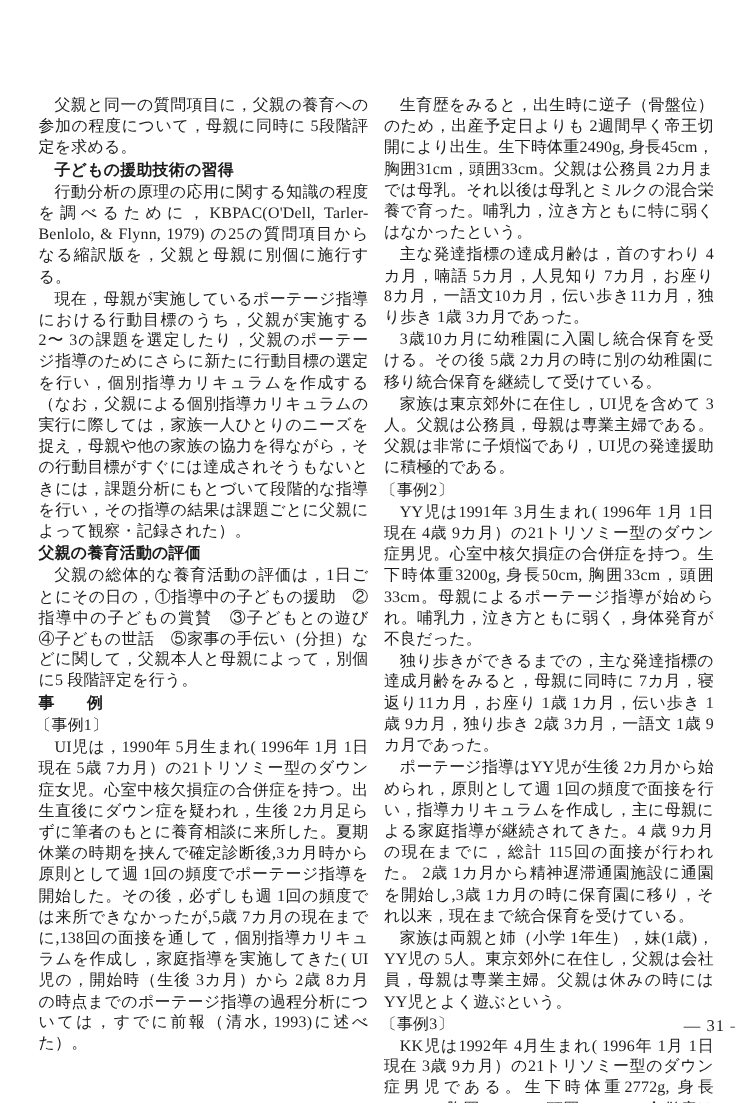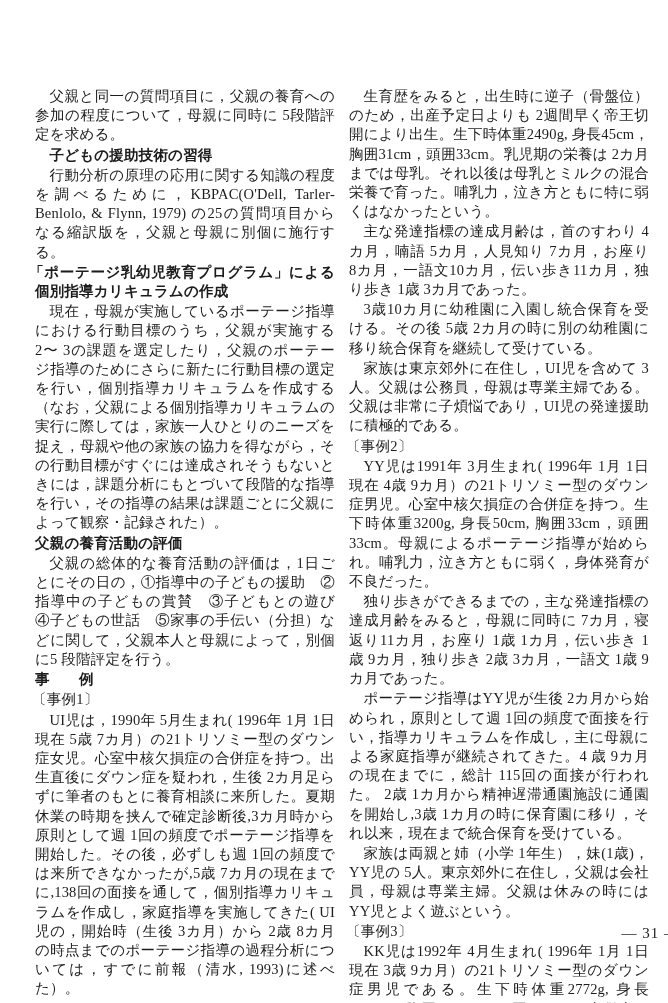--- a/index.html
+++ b/index.html
@@ -58,30 +58,29 @@
 </style>
 </head>
 <body>
 
 <div class="page">
   <div class="columns">
     <div class="column">
         <div class="block p">父親と同一の質問項目に，父親の養育への参加の程度について，母親に同時に 5段階評定を求める。</div>
         <div class="block h1">子どもの援助技術の習得</div>
         <div class="block p">行動分析の原理の応用に関する知識の程度を調べるために，KBPAC(O'Dell, Tarler-Benlolo, &amp; Flynn, 1979) の25の質問項目からなる縮訳版を，父親と母親に別個に施行する。</div>
-        <div class="block hq">「ポーテージ乳幼児教育プログラム」による個別指導カリキュラムの作成</div>
         <div class="block p">現在，母親が実施しているポーテージ指導における行動目標のうち，父親が実施する 2〜 3の課題を選定したり，父親のポーテージ指導のためにさらに新たに行動目標の選定を行い，個別指導カリキュラムを作成する（なお，父親による個別指導カリキュラムの実行に際しては，家族一人ひとりのニーズを捉え，母親や他の家族の協力を得ながら，その行動目標がすぐには達成されそうもないときには，課題分析にもとづいて段階的な指導を行い，その指導の結果は課題ごとに父親によって観察・記録された）。</div>
         <div class="block h0">父親の養育活動の評価</div>
         <div class="block p">父親の総体的な養育活動の評価は，1日ごとにその日の，①指導中の子どもの援助　②指導中の子どもの賞賛　③子どもとの遊び　④子どもの世話　⑤家事の手伝い（分担）などに関して，父親本人と母親によって，別個に5 段階評定を行う。</div>
         <div class="block h0">事　　例</div>
         <div class="block case">〔事例1〕</div>
         <div class="block p">UI児は，1990年 5月生まれ( 1996年 1月 1日現在 5歳 7カ月）の21トリソミー型のダウン症女児。心室中核欠損症の合併症を持つ。出生直後にダウン症を疑われ，生後 2カ月足らずに筆者のもとに養育相談に来所した。夏期休業の時期を挟んで確定診断後,3カ月時から原則として週 1回の頻度でポーテージ指導を開始した。その後，必ずしも週 1回の頻度では来所できなかったが,5歳 7カ月の現在までに,138回の面接を通して，個別指導カリキュラムを作成し，家庭指導を実施してきた( UI児の，開始時（生後 3カ月）から 2歳 8カ月の時点までのポーテージ指導の過程分析については，すでに前報（清水, 1993)に述べた）。</div>
       </div>
     <div class="column">
-        <div class="block p">生育歴をみると，出生時に逆子（骨盤位）のため，出産予定日よりも 2週間早く帝王切開により出生。生下時体重2490g, 身長45cm，胸囲31cm，頭囲33cm。乳児期の栄養は 2カ月までは母乳。それ以後は母乳とミルクの混合栄養で育った。哺乳力，泣き方ともに特に弱くはなかったという。</div>
+        <div class="block p">生育歴をみると，出生時に逆子（骨盤位）のため，出産予定日よりも 2週間早く帝王切開により出生。生下時体重2490g, 身長45cm，胸囲31cm，頭囲33cm。父親は公務員 2カ月までは母乳。それ以後は母乳とミルクの混合栄養で育った。哺乳力，泣き方ともに特に弱くはなかったという。</div>
         <div class="block p">主な発達指標の達成月齢は，首のすわり 4カ月，喃語 5カ月，人見知り 7カ月，お座り 8カ月，一語文10カ月，伝い歩き11カ月，独り歩き 1歳 3カ月であった。</div>
         <div class="block p">3歳10カ月に幼稚園に入園し統合保育を受ける。その後 5歳 2カ月の時に別の幼稚園に移り統合保育を継続して受けている。</div>
         <div class="block p">家族は東京郊外に在住し，UI児を含めて 3人。父親は公務員，母親は専業主婦である。父親は非常に子煩悩であり，UI児の発達援助に積極的である。</div>
         <div class="block case">〔事例2〕</div>
         <div class="block p">YY児は1991年 3月生まれ( 1996年 1月 1日現在 4歳 9カ月）の21トリソミー型のダウン症男児。心室中核欠損症の合併症を持つ。生下時体重3200g, 身長50cm, 胸囲33cm，頭囲33cm。母親によるポーテージ指導が始められ。哺乳力，泣き方ともに弱く，身体発育が不良だった。</div>
         <div class="block p">独り歩きができるまでの，主な発達指標の達成月齢をみると，母親に同時に 7カ月，寝返り11カ月，お座り 1歳 1カ月，伝い歩き 1歳 9カ月，独り歩き 2歳 3カ月，一語文 1歳 9カ月であった。</div>
         <div class="block p">ポーテージ指導はYY児が生後 2カ月から始められ，原則として週 1回の頻度で面接を行い，指導カリキュラムを作成し，主に母親による家庭指導が継続されてきた。4 歳 9カ月の現在までに，総計 115回の面接が行われた。 2歳 1カ月から精神遅滞通園施設に通園を開始し,3歳 1カ月の時に保育園に移り，それ以来，現在まで統合保育を受けている。</div>
         <div class="block p">家族は両親と姉（小学 1年生），妹(1歳)，YY児の 5人。東京郊外に在住し，父親は会社員，母親は専業主婦。父親は休みの時にはYY児とよく遊ぶという。</div>
         <div class="block case">〔事例3〕</div>
         <div class="block p">KK児は1992年 4月生まれ( 1996年 1月 1日現在 3歳 9カ月）の21トリソミー型のダウン症男児である。生下時体重2772g, 身長47.6kg，胸囲29.1cm，頭囲31.5cm。合併症はない。乳児期の栄養は 2カ月までは母乳。それ以後は母乳とミルクの混合栄養だった。哺乳力，泣き方ともに強く，身体発育も良好。</div>

